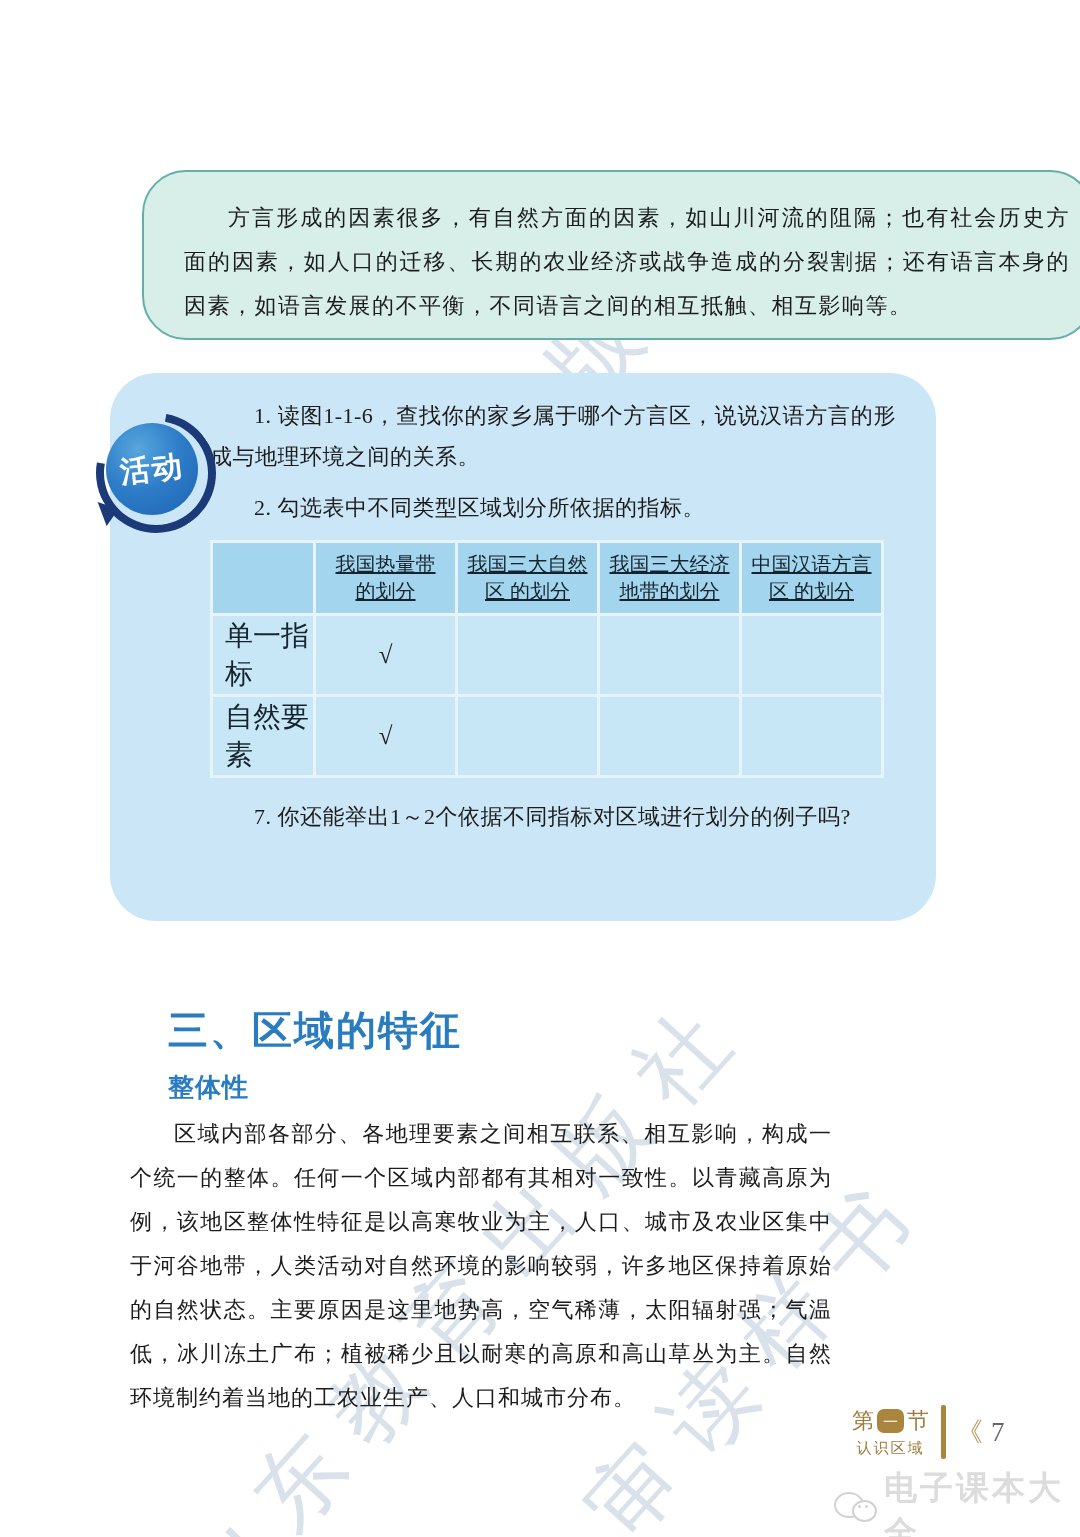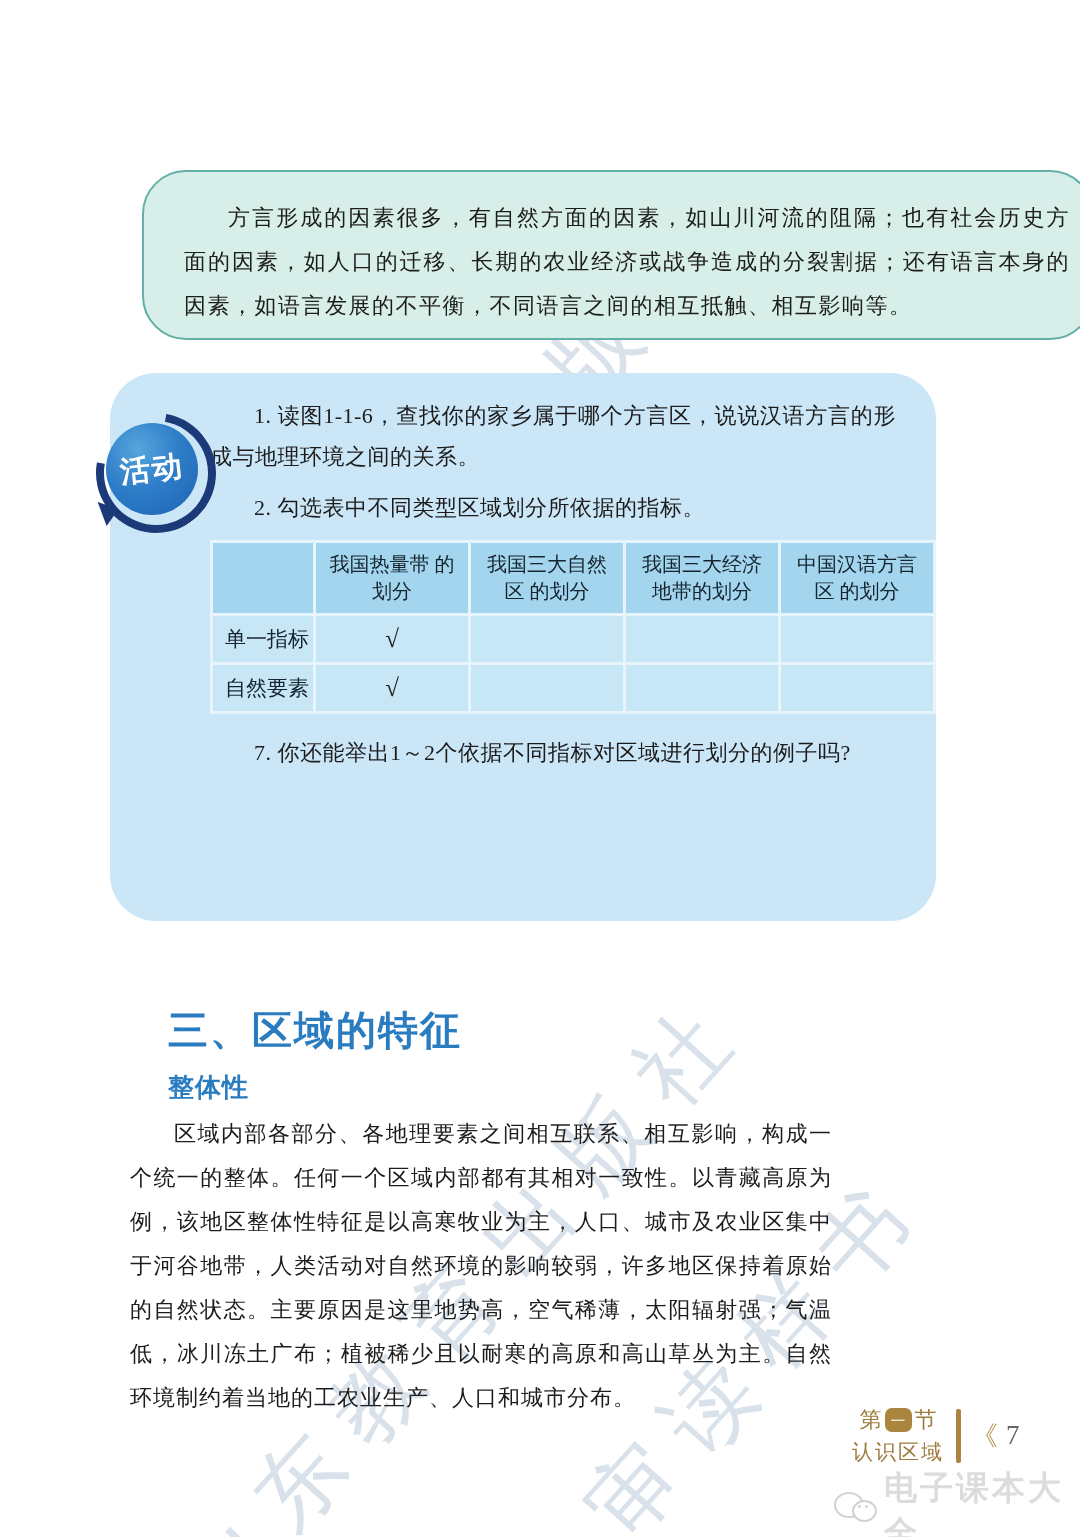--- a/index.html
+++ b/index.html
@@ -43,24 +43,24 @@
                      font-size:30px;font-weight:bold;letter-spacing:2px;transform:rotate(-6deg);}
 
   
   .tbl-title{margin:14px 0 0 0;text-align:center;
              font-family:"Liberation Sans","DejaVu Sans",sans-serif;
              font-size:23px;font-weight:bold;letter-spacing:1px;color:#111;}
   table.act-table{margin:12px 0 0 100px;border-collapse:separate;border-spacing:3px;
                   background:#e8f4fb;table-layout:fixed;}
   table.act-table td,table.act-table th{box-sizing:border-box;}
   .col-corner{width:100px;}
-  .col-data{width:152px;}
+  .col-data{width:139px;text-decoration:underline;}
   th.hd{background:#a3d5ee;height:70px;font-weight:normal;font-size:20px;line-height:27px;
         text-align:center;padding:4px 8px;color:#15242e;}
-  td.rowlab{background:#c7e6f6;height:46px;font-size:21px;text-align:left;
+  td.rowlab{background:#c7e6f6;height:46px;font-size:28px;text-align:left;
             padding-left:12px;color:#15242e;}
   td.cell{background:#c7e6f6;height:46px;text-align:center;font-size:25px;color:#222;}
 
   
   .sec-heading{position:absolute;left:168px;top:1003px;margin:0;
                font-family:"Liberation Sans","DejaVu Sans",sans-serif;
                font-size:40px;font-weight:bold;letter-spacing:2px;color:#2a7cc0;z-index:2;}
   .sub-heading{position:absolute;left:168px;top:1070px;margin:0;
                font-family:"Liberation Sans","DejaVu Sans",sans-serif;
                font-size:26px;font-weight:bold;letter-spacing:1px;color:#2a7cc0;z-index:2;}
@@ -71,21 +71,21 @@
   
   .footer{position:absolute;left:852px;top:1405px;display:flex;align-items:center;z-index:2;}
   .sec-block{text-align:center;}
   .sec-top{display:flex;align-items:center;justify-content:center;
            font-family:"Liberation Sans","DejaVu Sans",sans-serif;
            font-size:22px;color:#9c7c3c;}
   .sec-badge{display:inline-flex;align-items:center;justify-content:center;
              width:27px;height:24px;margin:0 3px;border-radius:7px;background:#a9853d;
              color:#ffffff;font-size:15px;line-height:1;}
   .sec-name{margin-top:3px;font-family:"Liberation Sans","DejaVu Sans",sans-serif;
-            font-size:21px;letter-spacing:2px;color:#9c7c3c;}
+            font-size:15px;letter-spacing:2px;color:#9c7c3c;}
   .vbar{width:5px;height:54px;background:#a9853d;border-radius:2px;margin:0 10px 0 12px;}
   .chev{color:#b3924e;font-size:27px;font-family:"Liberation Serif",serif;}
   .pgnum{margin-left:8px;font-size:27px;color:#666;}
 
   
   .sitewm{position:absolute;left:834px;top:1466px;display:flex;align-items:center;
           gap:10px;z-index:2;}
   .wicon{position:relative;width:44px;height:38px;}
   .wicon .b1{position:absolute;left:0;top:0;width:26px;height:22px;border:2px solid #d2d2d2;
              border-radius:50% 50% 45% 50%;}

